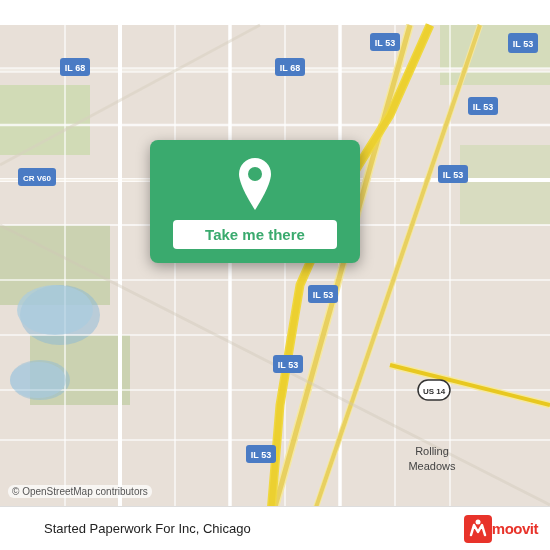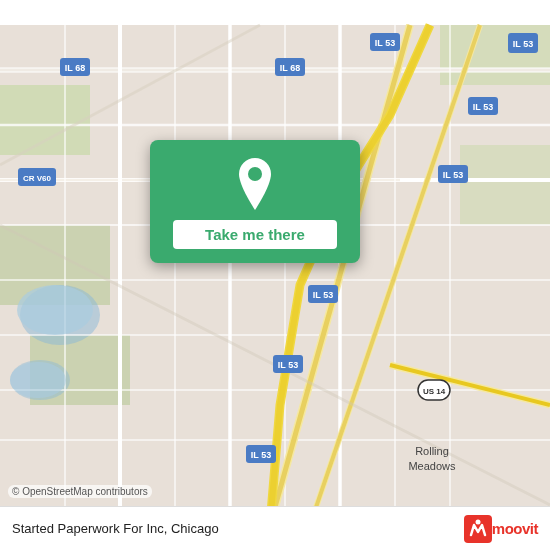--- a/index.html
+++ b/index.html
@@ -73,20 +73,21 @@
       justify-content: space-between;
       padding: 8px 12px 8px 12px;
       z-index: 20;
       height: 44px;
     }
 
     #location-text {
       font-size: 13px;
       color: #222;
       font-weight: 500;
+      margin-left: 32px;
     }
 
     #moovit-logo {
       display: flex;
       align-items: center;
       gap: 0;
     }
 
     #moovit-icon {
       width: 28px;

